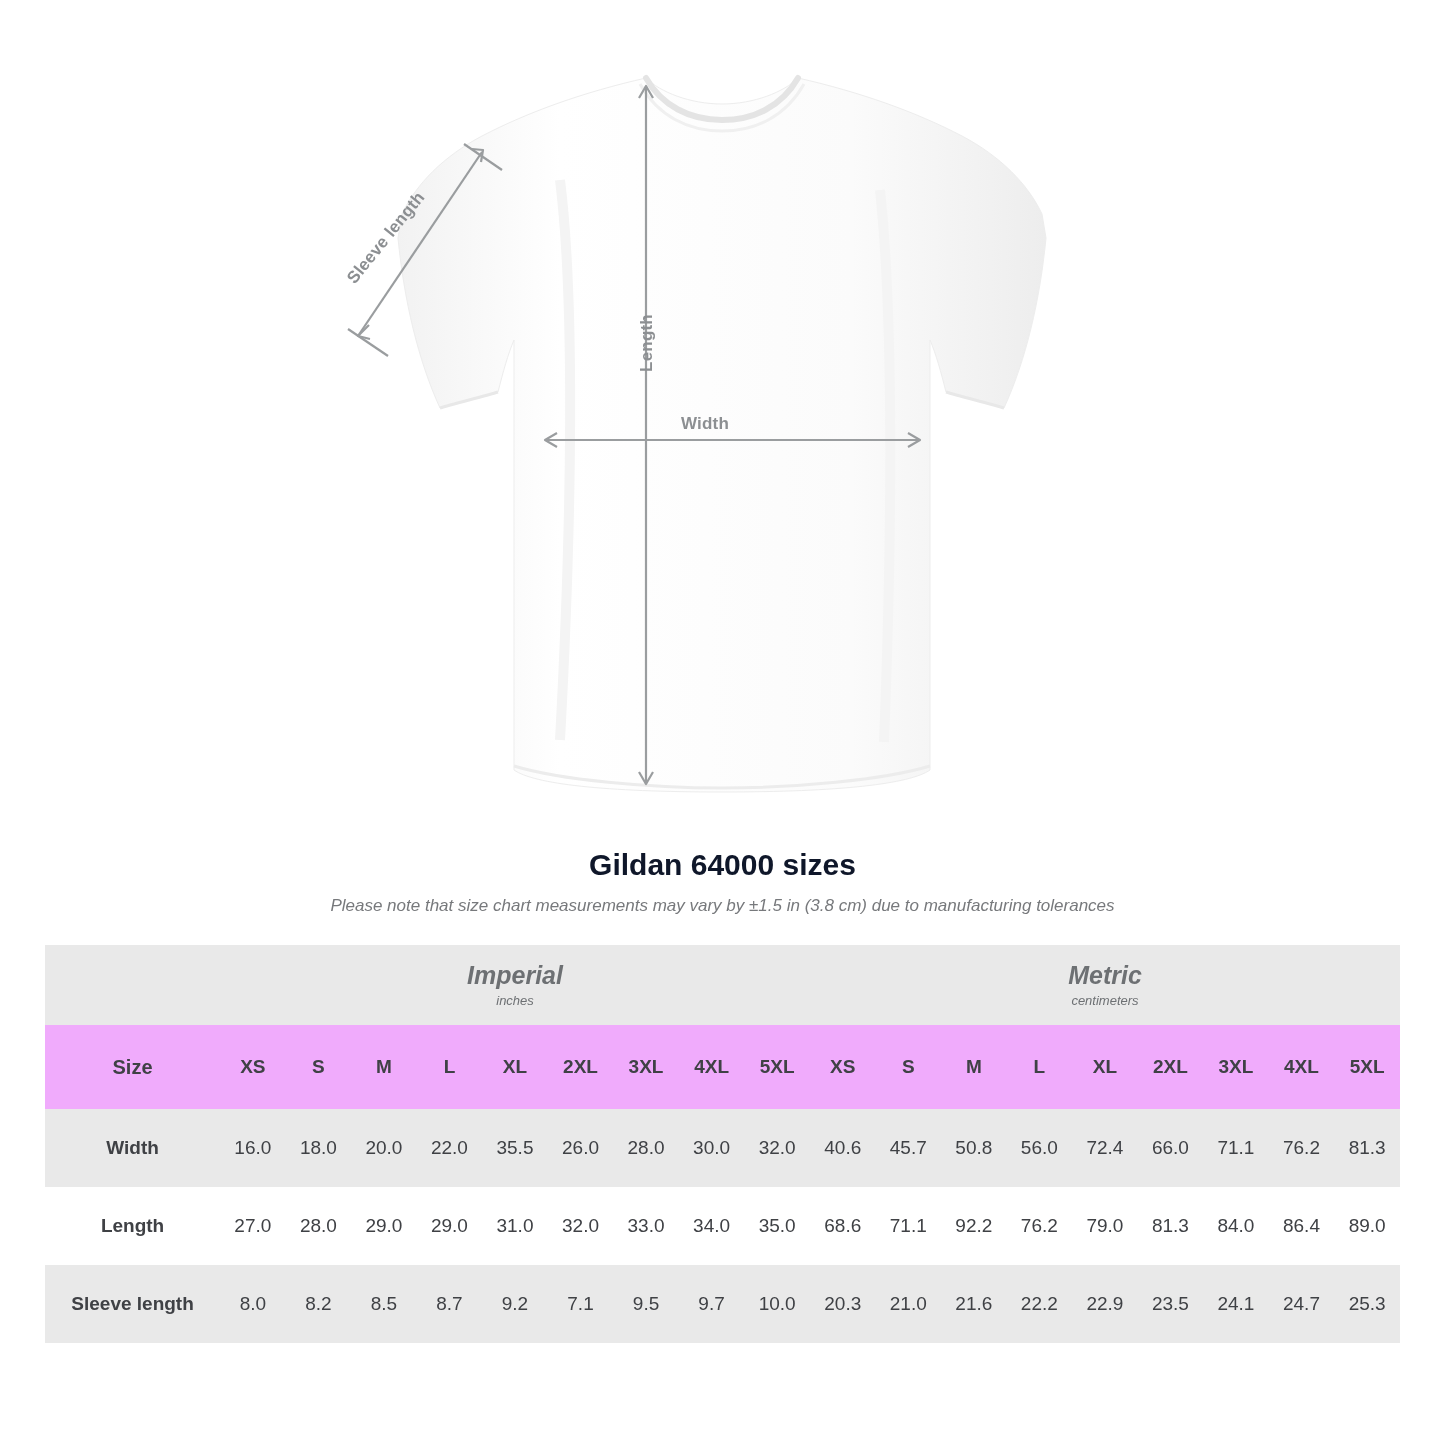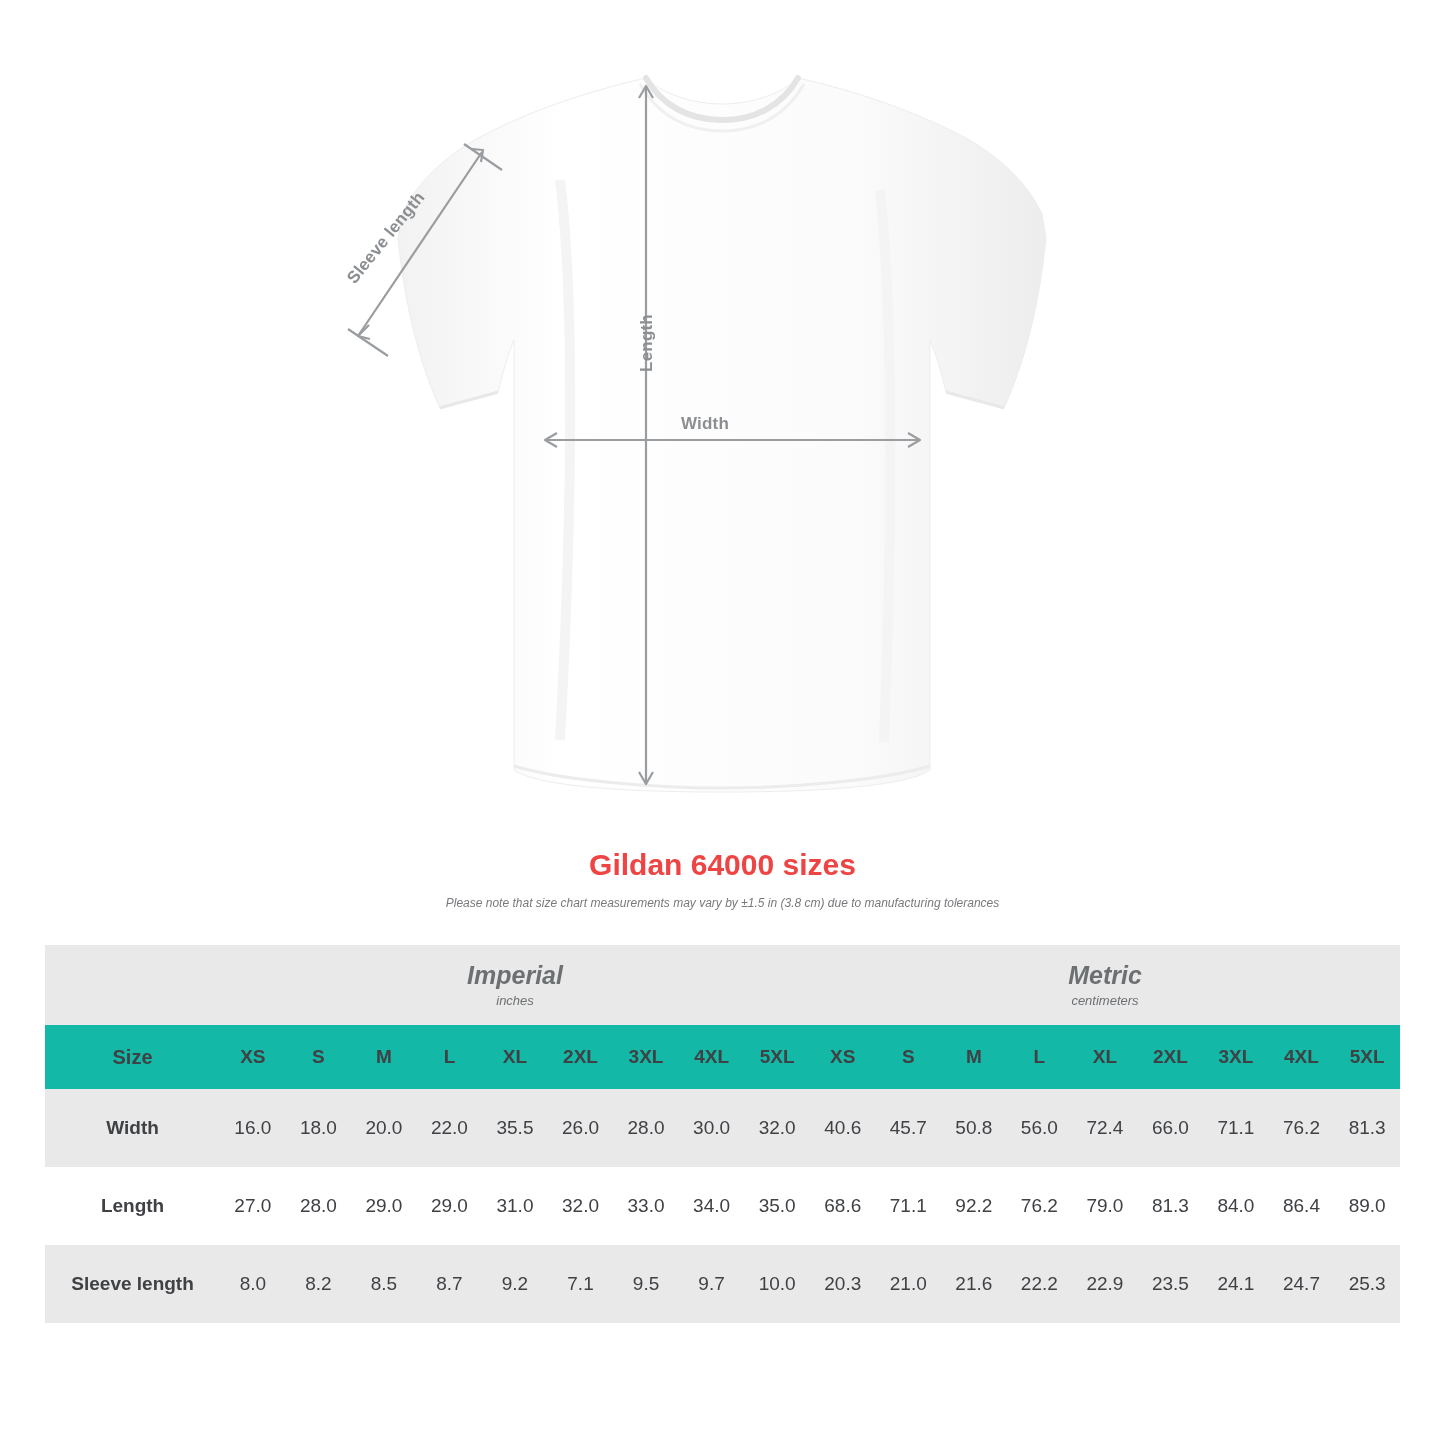--- a/index.html
+++ b/index.html
@@ -60,25 +60,25 @@
   }
 
   
   .title-block {
     text-align: center;
     margin-top: 18px;
   }
   .chart-title {
     font-size: 30px;
     font-weight: bold;
-    color: #ef4444;
+    color: #0f172a;
     margin: 0;
   }
   .chart-note {
-    font-size: 12px;
+    font-size: 17px;
     font-style: italic;
     color: #77797c;
     margin: 14px 0 0 0;
   }
 
   
   .table-wrap {
     position: absolute;
     left: 45px;
     top: 945px;
@@ -112,22 +112,22 @@
     line-height: 1.25;
   }
   .unit-sub {
     font-size: 13px;
     font-style: italic;
     color: #6d7073;
     line-height: 1.5;
   }
 
   .head-row td {
-    height: 64px;
-    background: #14b8a6;
+    height: 84px;
+    background: #f0abfc;
     font-weight: bold;
     font-size: 20px;
     color: #3f4145;
   }
   .head-row td.rowhead {
     font-weight: bold;
     font-size: 20px;
   }
 
   .data-row td {

